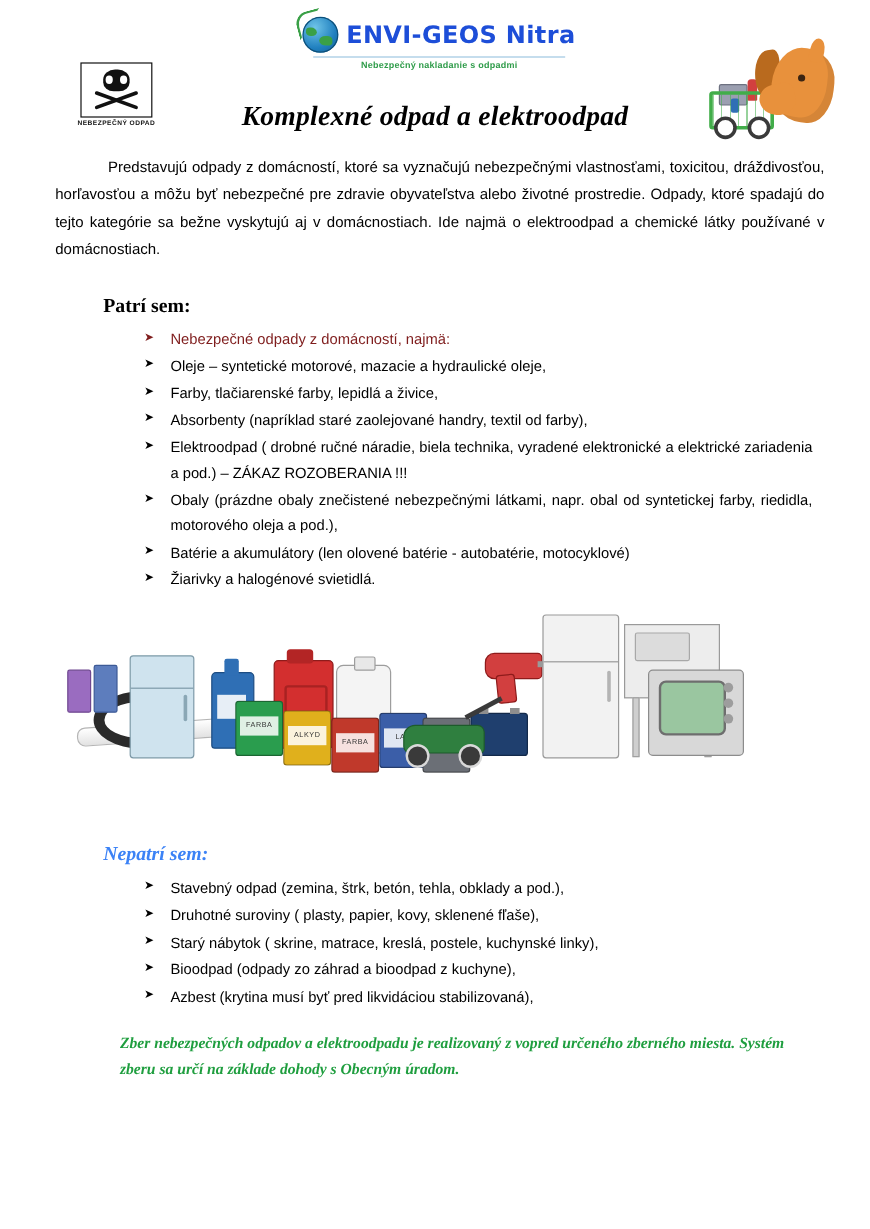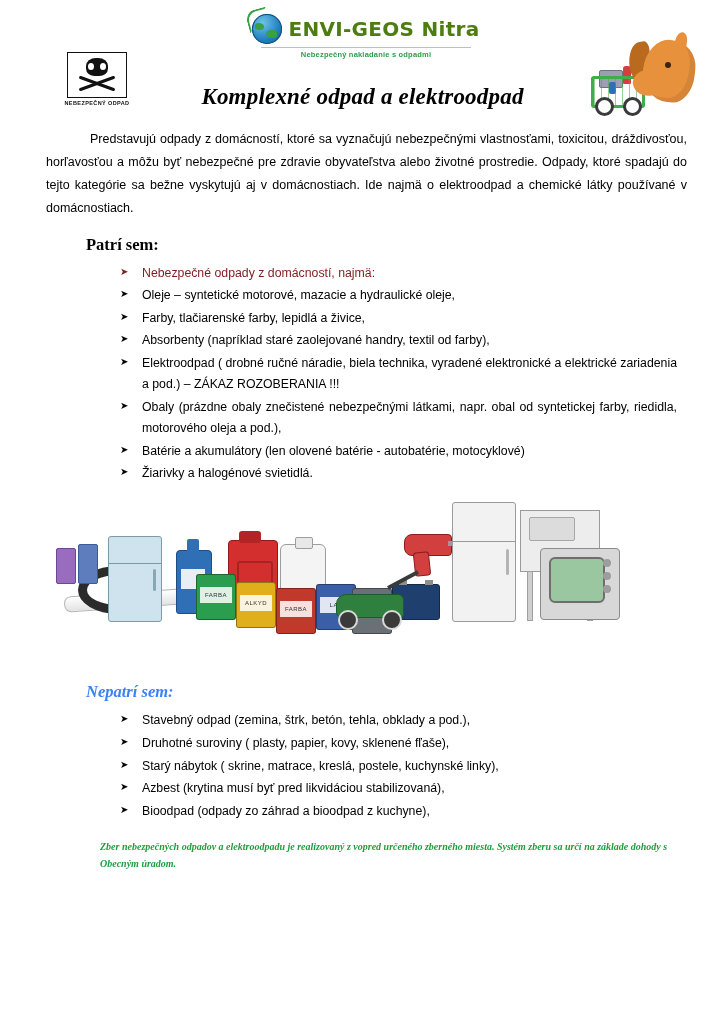--- a/index.html
+++ b/index.html
@@ -75,21 +75,21 @@
     border-radius: 50% 0 50% 0;
     border-right-color: transparent;
     border-bottom-color: transparent;
     transform: rotate(-15deg);
   }
   .brand {
     font-family: "DejaVu Sans", sans-serif;
     font-weight: bold;
     font-size: 20px;
     letter-spacing: 0.3px;
-    color: #4d7c0f;
+    color: #1d4ed8;
   }
   .brand-sub {
     margin-top: 2px;
     font-size: 7.5px;
     font-weight: bold;
     letter-spacing: 0.2px;
     color: #2f9c4a;
   }
   .brand-rule {
     margin: 3px auto 0;
@@ -279,21 +279,21 @@
     margin: 0 38px 0 46px;
     padding-top: 6px;
     font-size: 12.5px;
     line-height: 1.85;
     text-align: justify;
     text-justify: inter-word;
   }
   .intro .lead-indent { display: inline-block; width: 44px; }
 
   .section-heading {
-    margin: 14px 0 8px 86px;
+    margin: 24px 0 8px 86px;
     font-family: "Liberation Serif", serif;
     font-weight: bold;
     font-size: 16.5px;
   }
   .section-heading.red { color: #3b82f6; font-style: italic; }
 
   ul.items {
     margin: 0 44px 0 120px;
     padding: 0;
     list-style: none;
@@ -387,21 +387,21 @@
   .mower-wheel { position: absolute; bottom: 0; width: 16px; height: 16px; background: #3a3a3a; border-radius: 50%; border: 2px solid #d9d9d9; }
   .mower-wheel.m1 { left: 2px; }
   .mower-wheel.m2 { left: 46px; }
 
   
   .footer-note {
     margin: 16px 44px 0 100px;
     font-family: "Liberation Serif", serif;
     font-weight: bold;
     font-style: italic;
-    font-size: 10px;
+    font-size: 13px;
     line-height: 1.7;
     color: #1f9e3f;
     text-align: left;
   }
 </style>
 </head>
 <body>
 
 <div class="page">
 
@@ -522,19 +522,19 @@
           <i></i>
         </div>
     </div>
   </div>
 
   <div class="section-heading red">Nepatrí sem:</div>
   <ul class="items">
     <li>Stavebný odpad (zemina, štrk, betón, tehla, obklady a pod.),</li>
     <li>Druhotné suroviny ( plasty, papier, kovy, sklenené fľaše),</li>
     <li>Starý nábytok ( skrine, matrace, kreslá, postele, kuchynské linky),</li>
+    <li>Bioodpad (odpady zo záhrad a bioodpad z kuchyne),</li>
     <li>Azbest (krytina musí byť pred likvidáciou stabilizovaná),</li>
-    <li>Bioodpad (odpady zo záhrad a bioodpad z kuchyne),</li>
   </ul>
 
   <div class="footer-note">Zber nebezpečných odpadov a elektroodpadu je realizovaný z vopred určeného zberného miesta. Systém zberu sa určí na základe dohody s Obecným úradom.</div>
 
 </div>
 
 </body></html>

